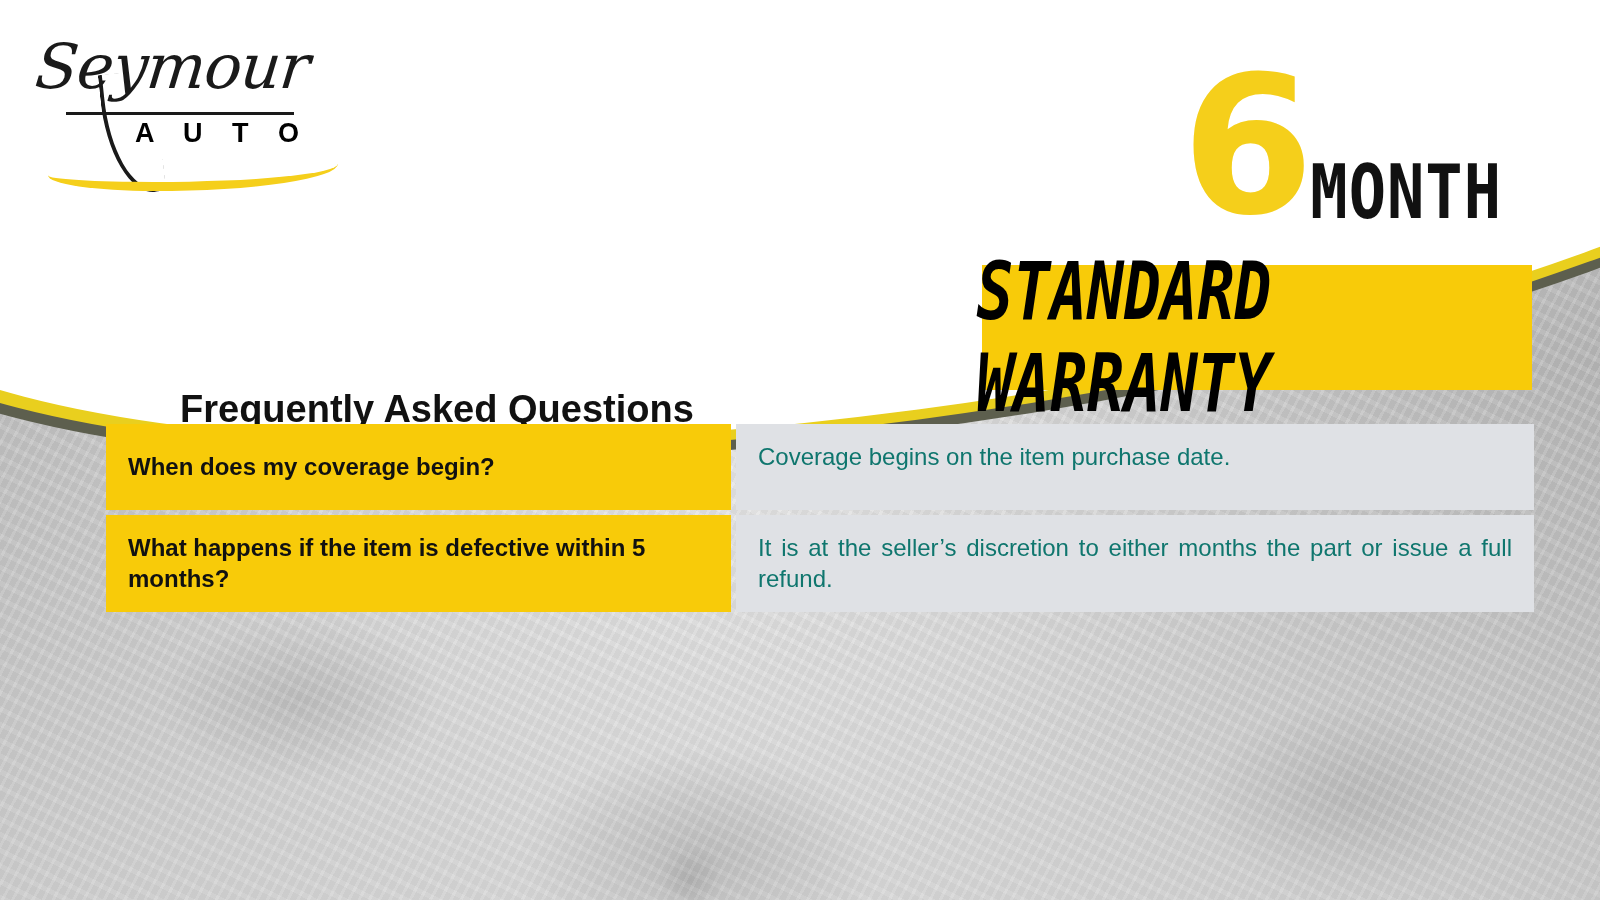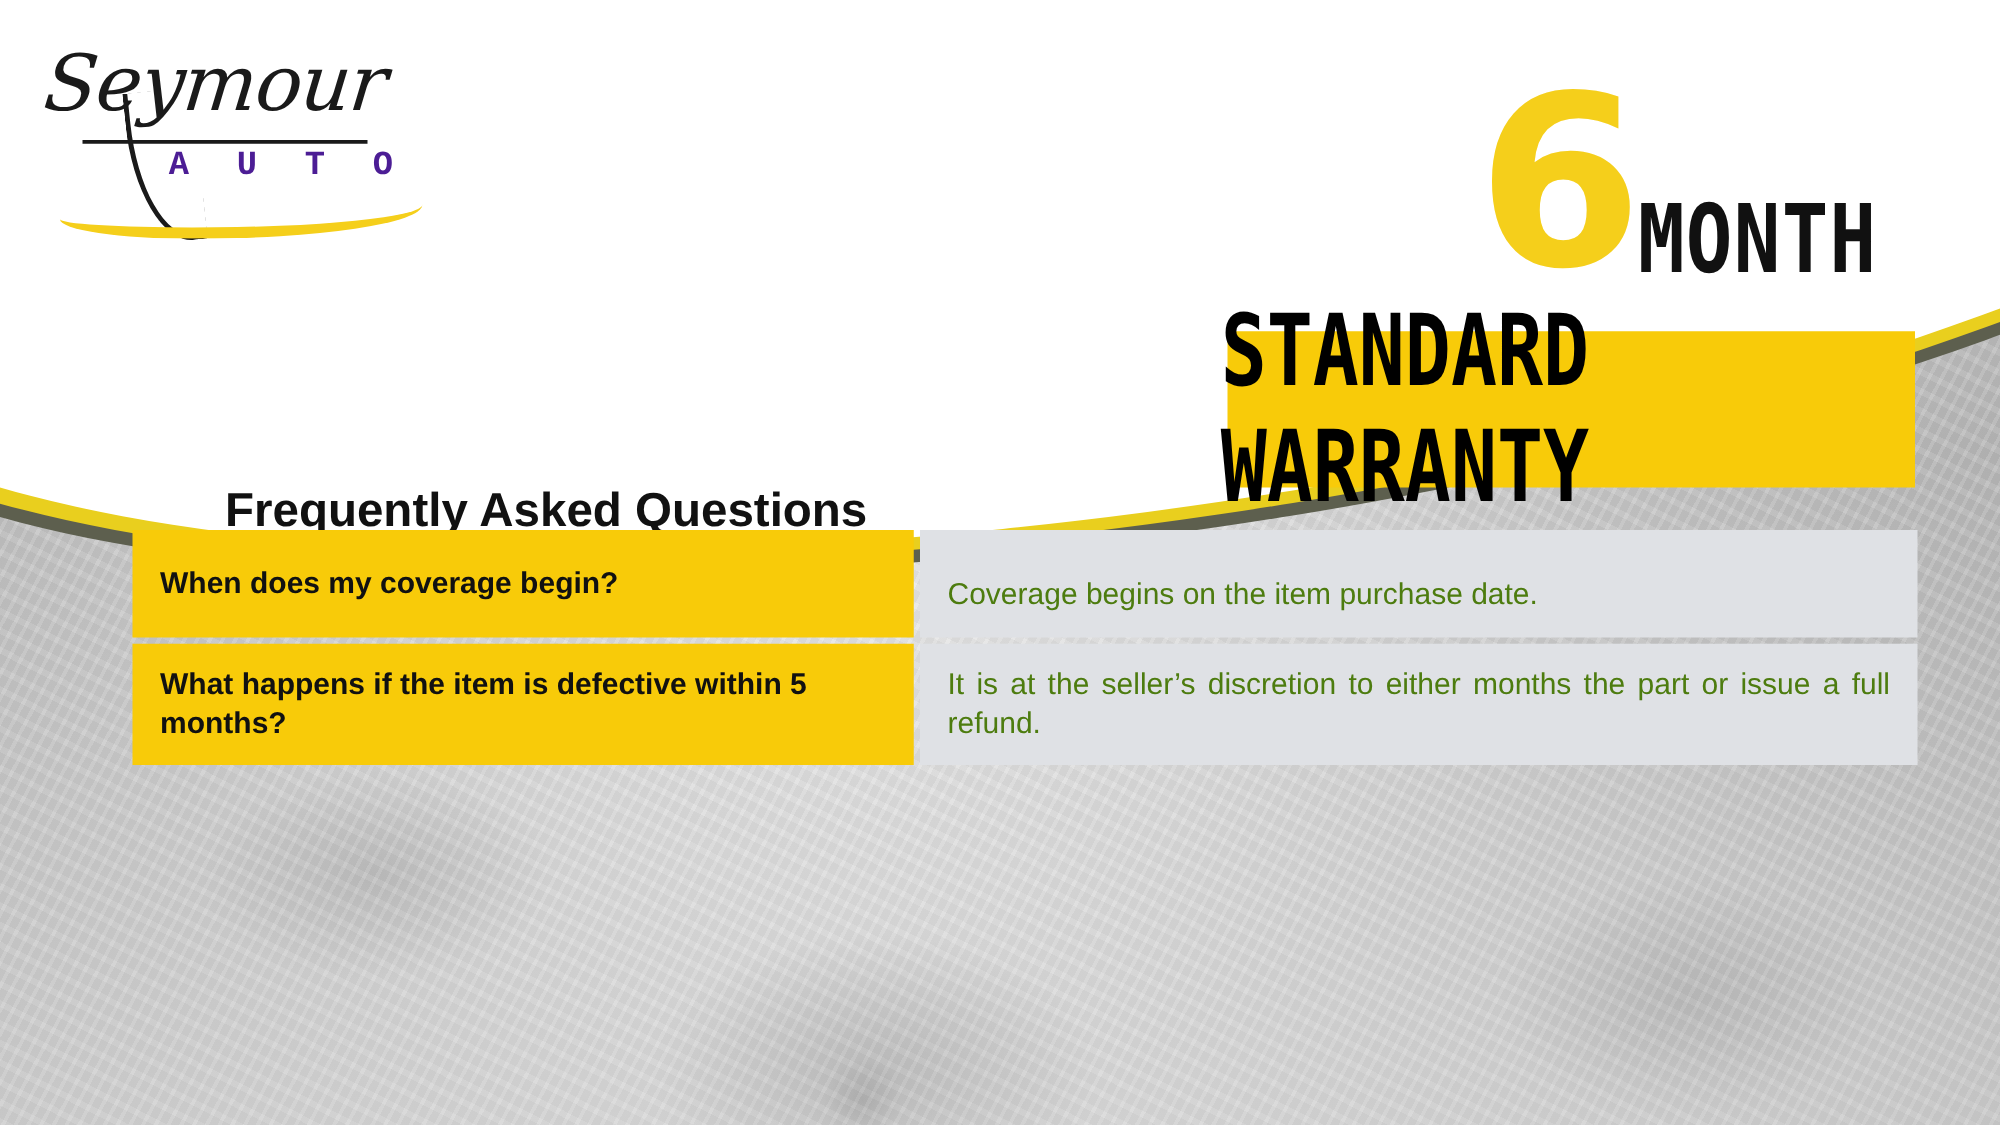--- a/index.html
+++ b/index.html
@@ -114,25 +114,25 @@
     left: 36px;
     top: 92px;
     width: 228px;
     height: 3px;
     background: #1a1a1a;
   }
   .logo-auto {
     position: absolute;
     left: 105px;
     top: 98px;
-    font-family: Liberation Mono, monospace;
+    font-family: Liberation Sans, sans-serif;
     font-weight: bold;
     font-size: 27px;
     letter-spacing: 11px;
-    color: #4c1d95;
+    color: #000000;
   }
   .logo-swash {
     position: absolute;
     left: 18px;
     top: 128px;
     width: 290px;
     height: 34px;
     border-bottom: 9px solid #f5cf1b;
     border-radius: 0 0 70% 40%;
   }
@@ -174,22 +174,22 @@
     transform-origin: right bottom;
   }
   .warranty-banner {
     position: absolute;
     left: 982px;
     top: 265px;
     width: 550px;
     height: 125px;
     background: #f8cb09;
     display: flex;
-    align-items: center;
     justify-content: center;
+    font-style: italic;
   }
   .warranty-banner-text {
     font-family: "DejaVu Sans Mono", monospace;
     font-weight: bold;
     font-size: 60px;
     color: #000000;
     letter-spacing: 0px;
     transform: scaleY(1.32) scaleX(1.02);
   }
 
@@ -229,23 +229,23 @@
   }
   .faq-spacer {
     width: 5px;
   }
   .faq-a {
     flex: 1;
     background: #dfe1e5;
     padding: 18px 22px;
     box-sizing: border-box;
     display: flex;
-    align-items: flex-end;
+    align-items: flex-start;
     font-size: 24px;
-    color: #4d7c0f;
+    color: #0f766e;
     line-height: 1.28;
     text-align: justify;
     text-align-last: left;
     min-height: 86px;
   }
   .faq-a span { display: block; width: 100%; }
 </style>
 </head>
 <body>
 

